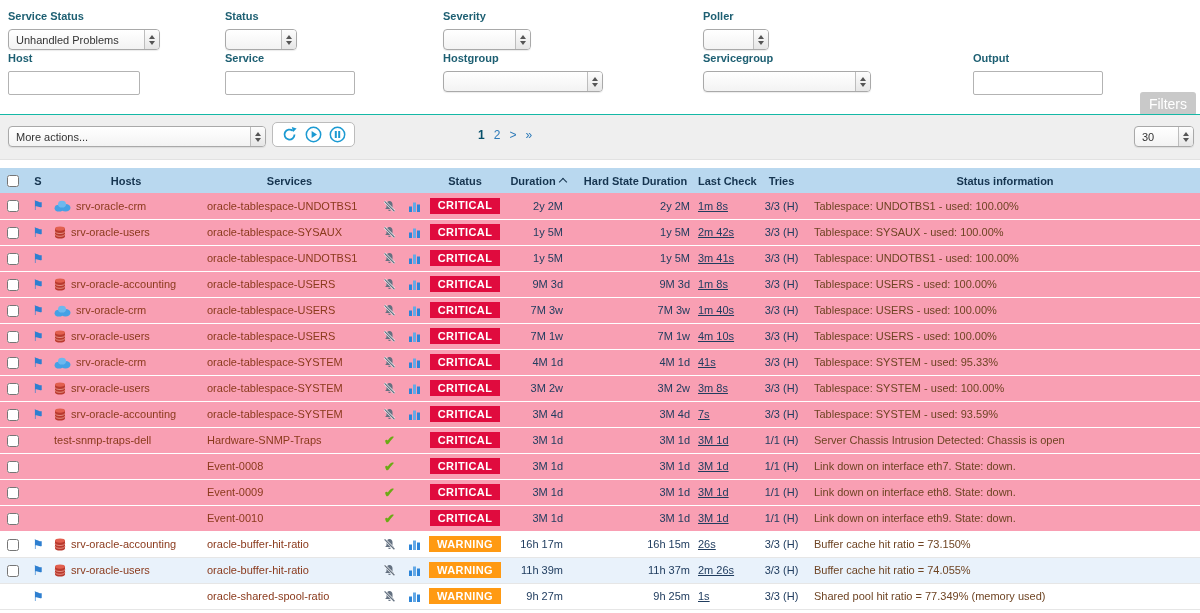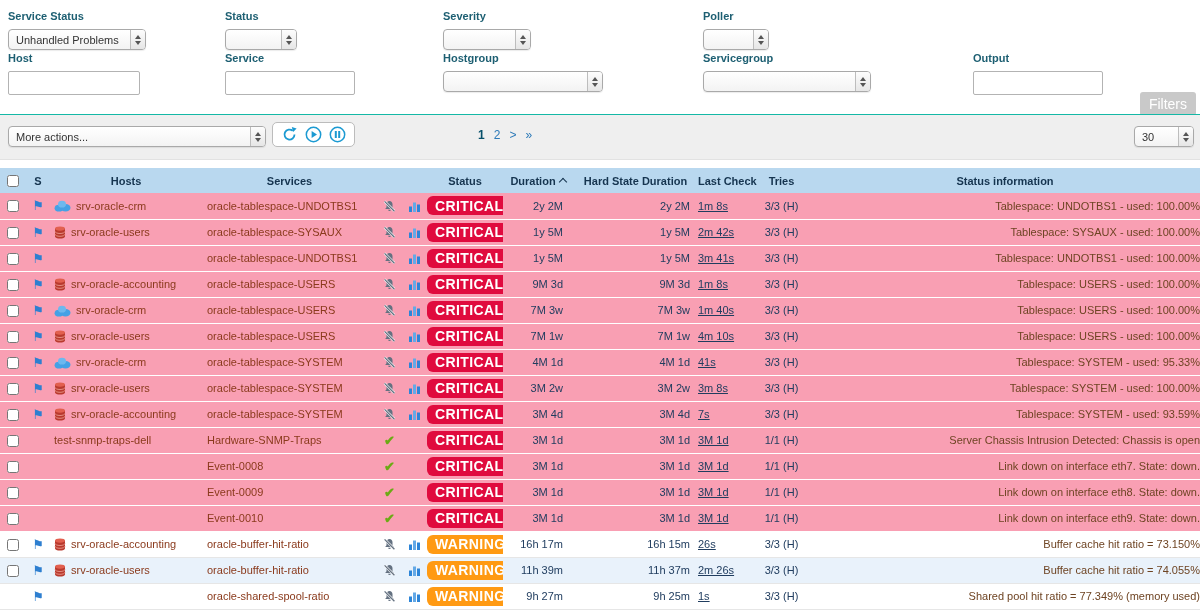--- a/index.html
+++ b/index.html
@@ -36,38 +36,38 @@
   tr.critical{background:var(--critical-row,#f99fb3);border-bottom:1px solid rgba(255,255,255,.45);}
   tr.warning{background:#fff;border-bottom:1px solid #e6e6e6;}
   tr.warning.shade{background:var(--warning-row-alt,#e9f2fb);}
   .c-cb,.c-flag,.c-ic,.c-status,.c-tries{text-align:center;}
   .c-host{text-align:left;padding-left:4px !important;}
   .c-svc{text-align:left;padding-left:5px !important;}
   .c-dur{text-align:right;padding-right:10px !important;color:#203d5f;}
   .c-hard{text-align:right;padding-right:8px !important;color:#203d5f;}
   .c-last{text-align:left;padding-right:7px !important;color:#203d5f;text-decoration:underline;}
   .c-tries{color:#203d5f;}
-  .c-info{text-align:right;padding-left:4px !important;color:#6e4423;margin-left:48px;}
+  .c-info{text-align:left;padding-left:4px !important;color:#6e4423;margin-left:48px;}
   .hostwrap{display:inline-flex;align-items:center;gap:5px;}
   .lnk{color:#8a3a1c;text-decoration:none;cursor:pointer;}
   .flag{color:#2e7fd0;font-size:13px;line-height:1;}
   .pcheck{color:#6caa15;font-size:13px;font-weight:bold;line-height:1;}
-  .badge{display:inline-block;min-width:44px;padding:2.5px 8px;border-radius:6px;color:#fff;font-size:14px;font-weight:bold;letter-spacing:.4px;text-align:center;line-height:1;}
+  .badge{display:inline-block;min-width:44px;padding:2.5px 8px;border-radius:0;color:#fff;font-size:11px;font-weight:bold;letter-spacing:.4px;text-align:center;line-height:1;}
   .badge.critical{background:var(--critical-badge,#e00b3e);}
   .badge.warning{background:var(--warning-badge,#ff9a13);}
   .sortcaret{display:inline-block;width:5px;height:5px;border-left:1.5px solid #15344f;border-top:1.5px solid #15344f;transform:rotate(45deg);margin-left:4px;vertical-align:middle;}
   input[type=checkbox]{width:12px;height:12px;margin:0;vertical-align:middle;}
   svg{vertical-align:middle;}
 </style>
 </head>
 <body>
 
 <div class="filter-panel">
   <button class="filters-btn">Filters</button>
-<div class="fblock" style="left: 8px; top: 10px;"><label class="flabel">Service Status</label><div class="sel" style="width:138px">
+<div class="fblock" style="left: 8px; top: 10px;"><label class="flabel">Service Status</label><div class="sel" style="width:152px">
         <span class="selval">Unhandled Problems</span>
         <span class="stepper"></span>
       </div></div>
     <div class="fblock" style="left: 225px; top: 10px;"><label class="flabel">Status</label><div class="sel" style="width:72px">
         <span class="selval"></span>
         <span class="stepper"></span>
       </div></div>
     <div class="fblock" style="left: 443px; top: 10px;"><label class="flabel">Severity</label><div class="sel" style="width:88px">
         <span class="selval"></span>
         <span class="stepper"></span>

